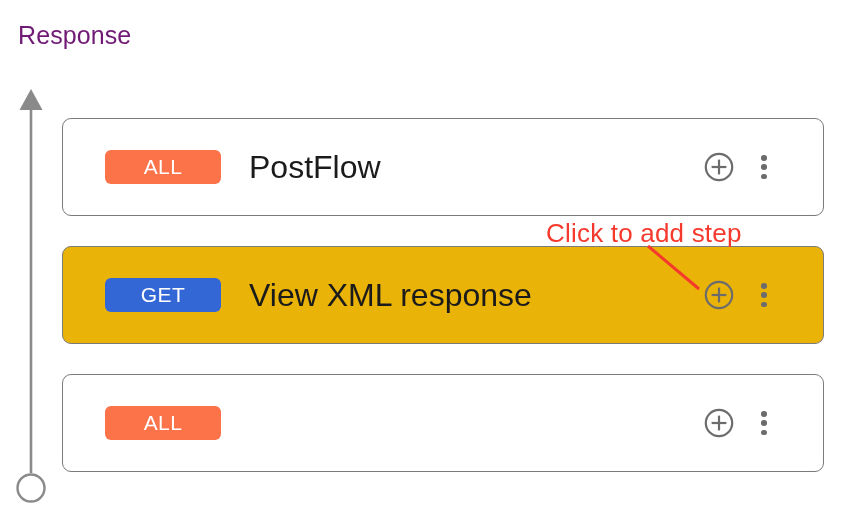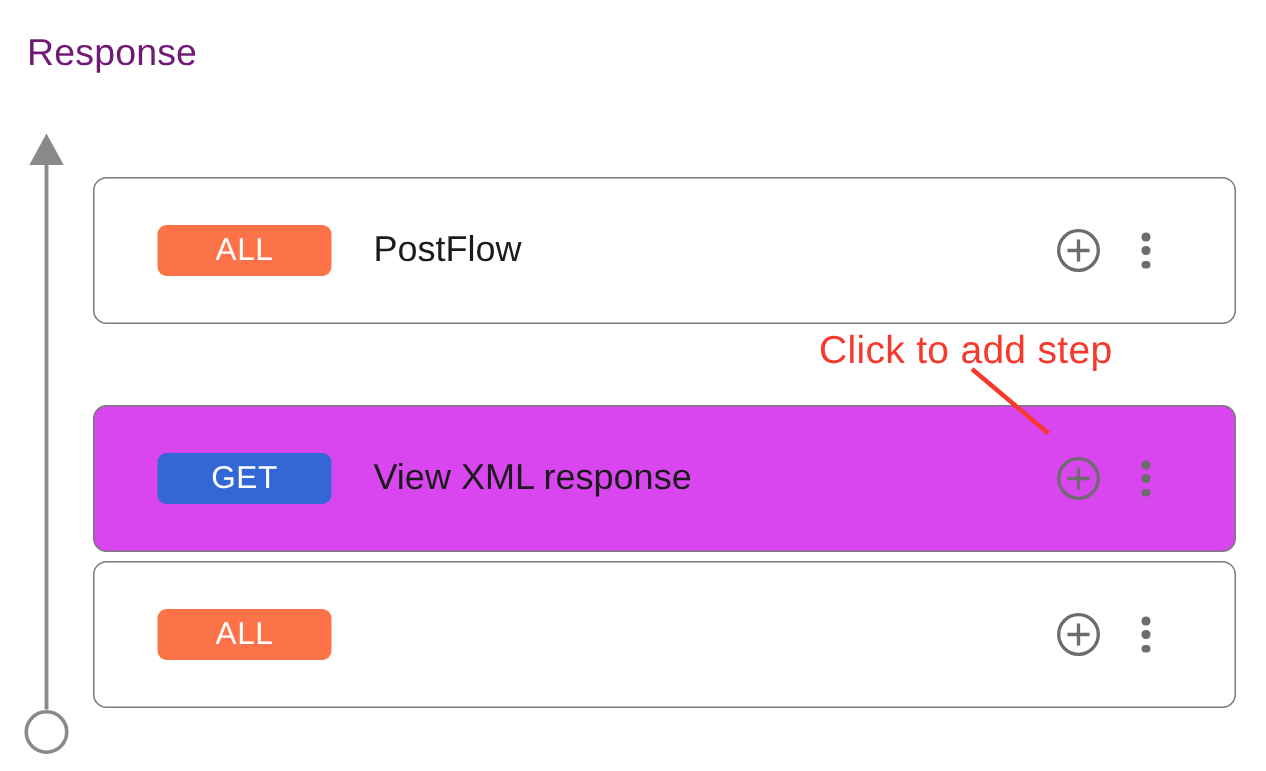--- a/index.html
+++ b/index.html
@@ -53,22 +53,21 @@
     width: 762px;
     height: 98px;
     box-sizing: border-box;
     border: 1.6px solid #7b7b7b;
     border-radius: 9px;
     background: #ffffff;
     display: flex;
     align-items: center;
   }
   .card.selected {
-    background: #d946ef;
-    margin-top: 24px;
+    background: #eab308;
   }
   .card-1 { top: 118px; }
   .card-2 { top: 246px; }
   .card-3 { top: 374px; }
 
   .badge {
     position: absolute;
     left: 42px;
     width: 116px;
     height: 34px;
@@ -80,21 +79,21 @@
     letter-spacing: 0.4px;
     font-weight: 400;
     box-sizing: border-box;
   }
   .badge.all { background: #fc7249; }
   .badge.get { background: #3367d6; }
 
   .card-label {
     position: absolute;
     left: 186px;
-    font-size: 24px;
+    font-size: 32px;
     line-height: 28px;
     color: #1b1b1b;
     font-weight: 400;
     white-space: nowrap;
     text-align: right;
   }
 
   .actions {
     position: absolute;
     right: 0;

